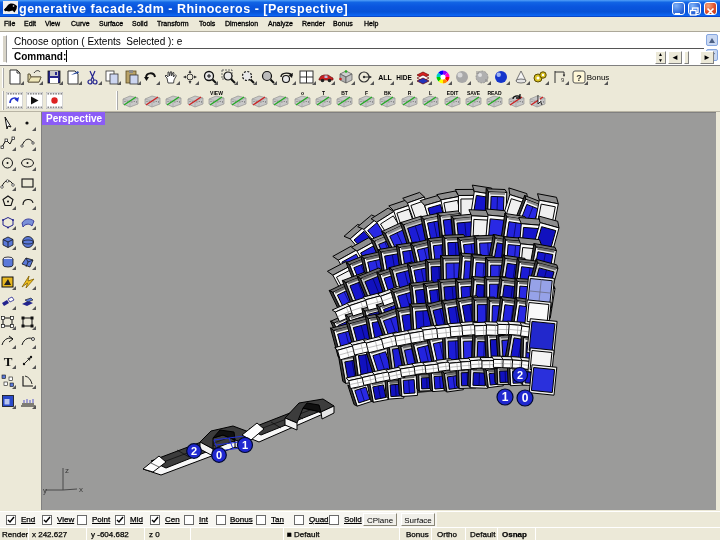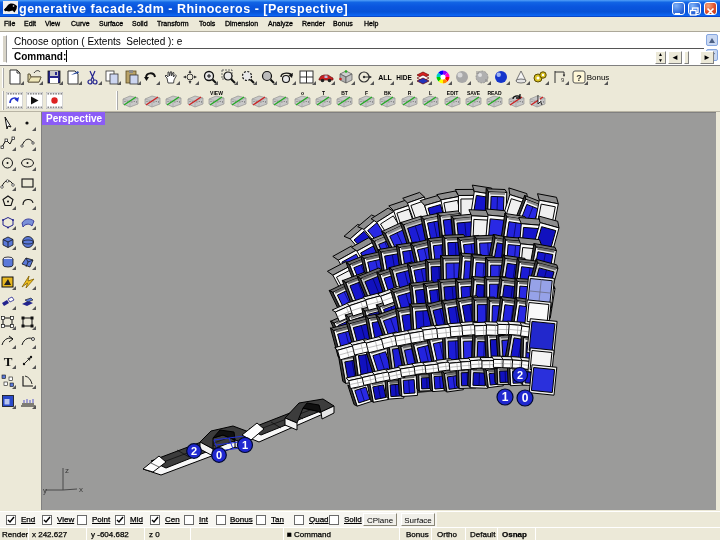--- a/index.html
+++ b/index.html
@@ -1559,21 +1559,21 @@
     <label style="left:344px">Solid</label>
   <div class="osbtn" style="left:363px; width:34px;">CPlane</div>
   <div class="osbtn" style="left:401px; width:34px;">Surface</div>
 </div>
 
 <div class="abs" id="statusbar">
   <span style="left:2px">Render</span>
   <span style="left:32px">x 242.627</span>
   <span style="left:91px">y -604.682</span>
   <span style="left:149px">z 0</span>
-  <span style="left:287px">■ Command</span>
+  <span style="left:287px">■ Default</span>
   <div class="stsep" style="left:28px"></div>
   <div class="stsep" style="left:86px"></div>
   <div class="stsep" style="left:144px"></div>
   <div class="stsep" style="left:190px"></div>
   <div class="stsep" style="left:283px"></div>
   <div class="stsep" style="left:399px"></div>
   <span style="left:406px">Bonus</span>
   <div class="stsep" style="left:431px"></div>
   <span style="left:437px">Ortho</span>
   <div class="stsep" style="left:465px"></div>

